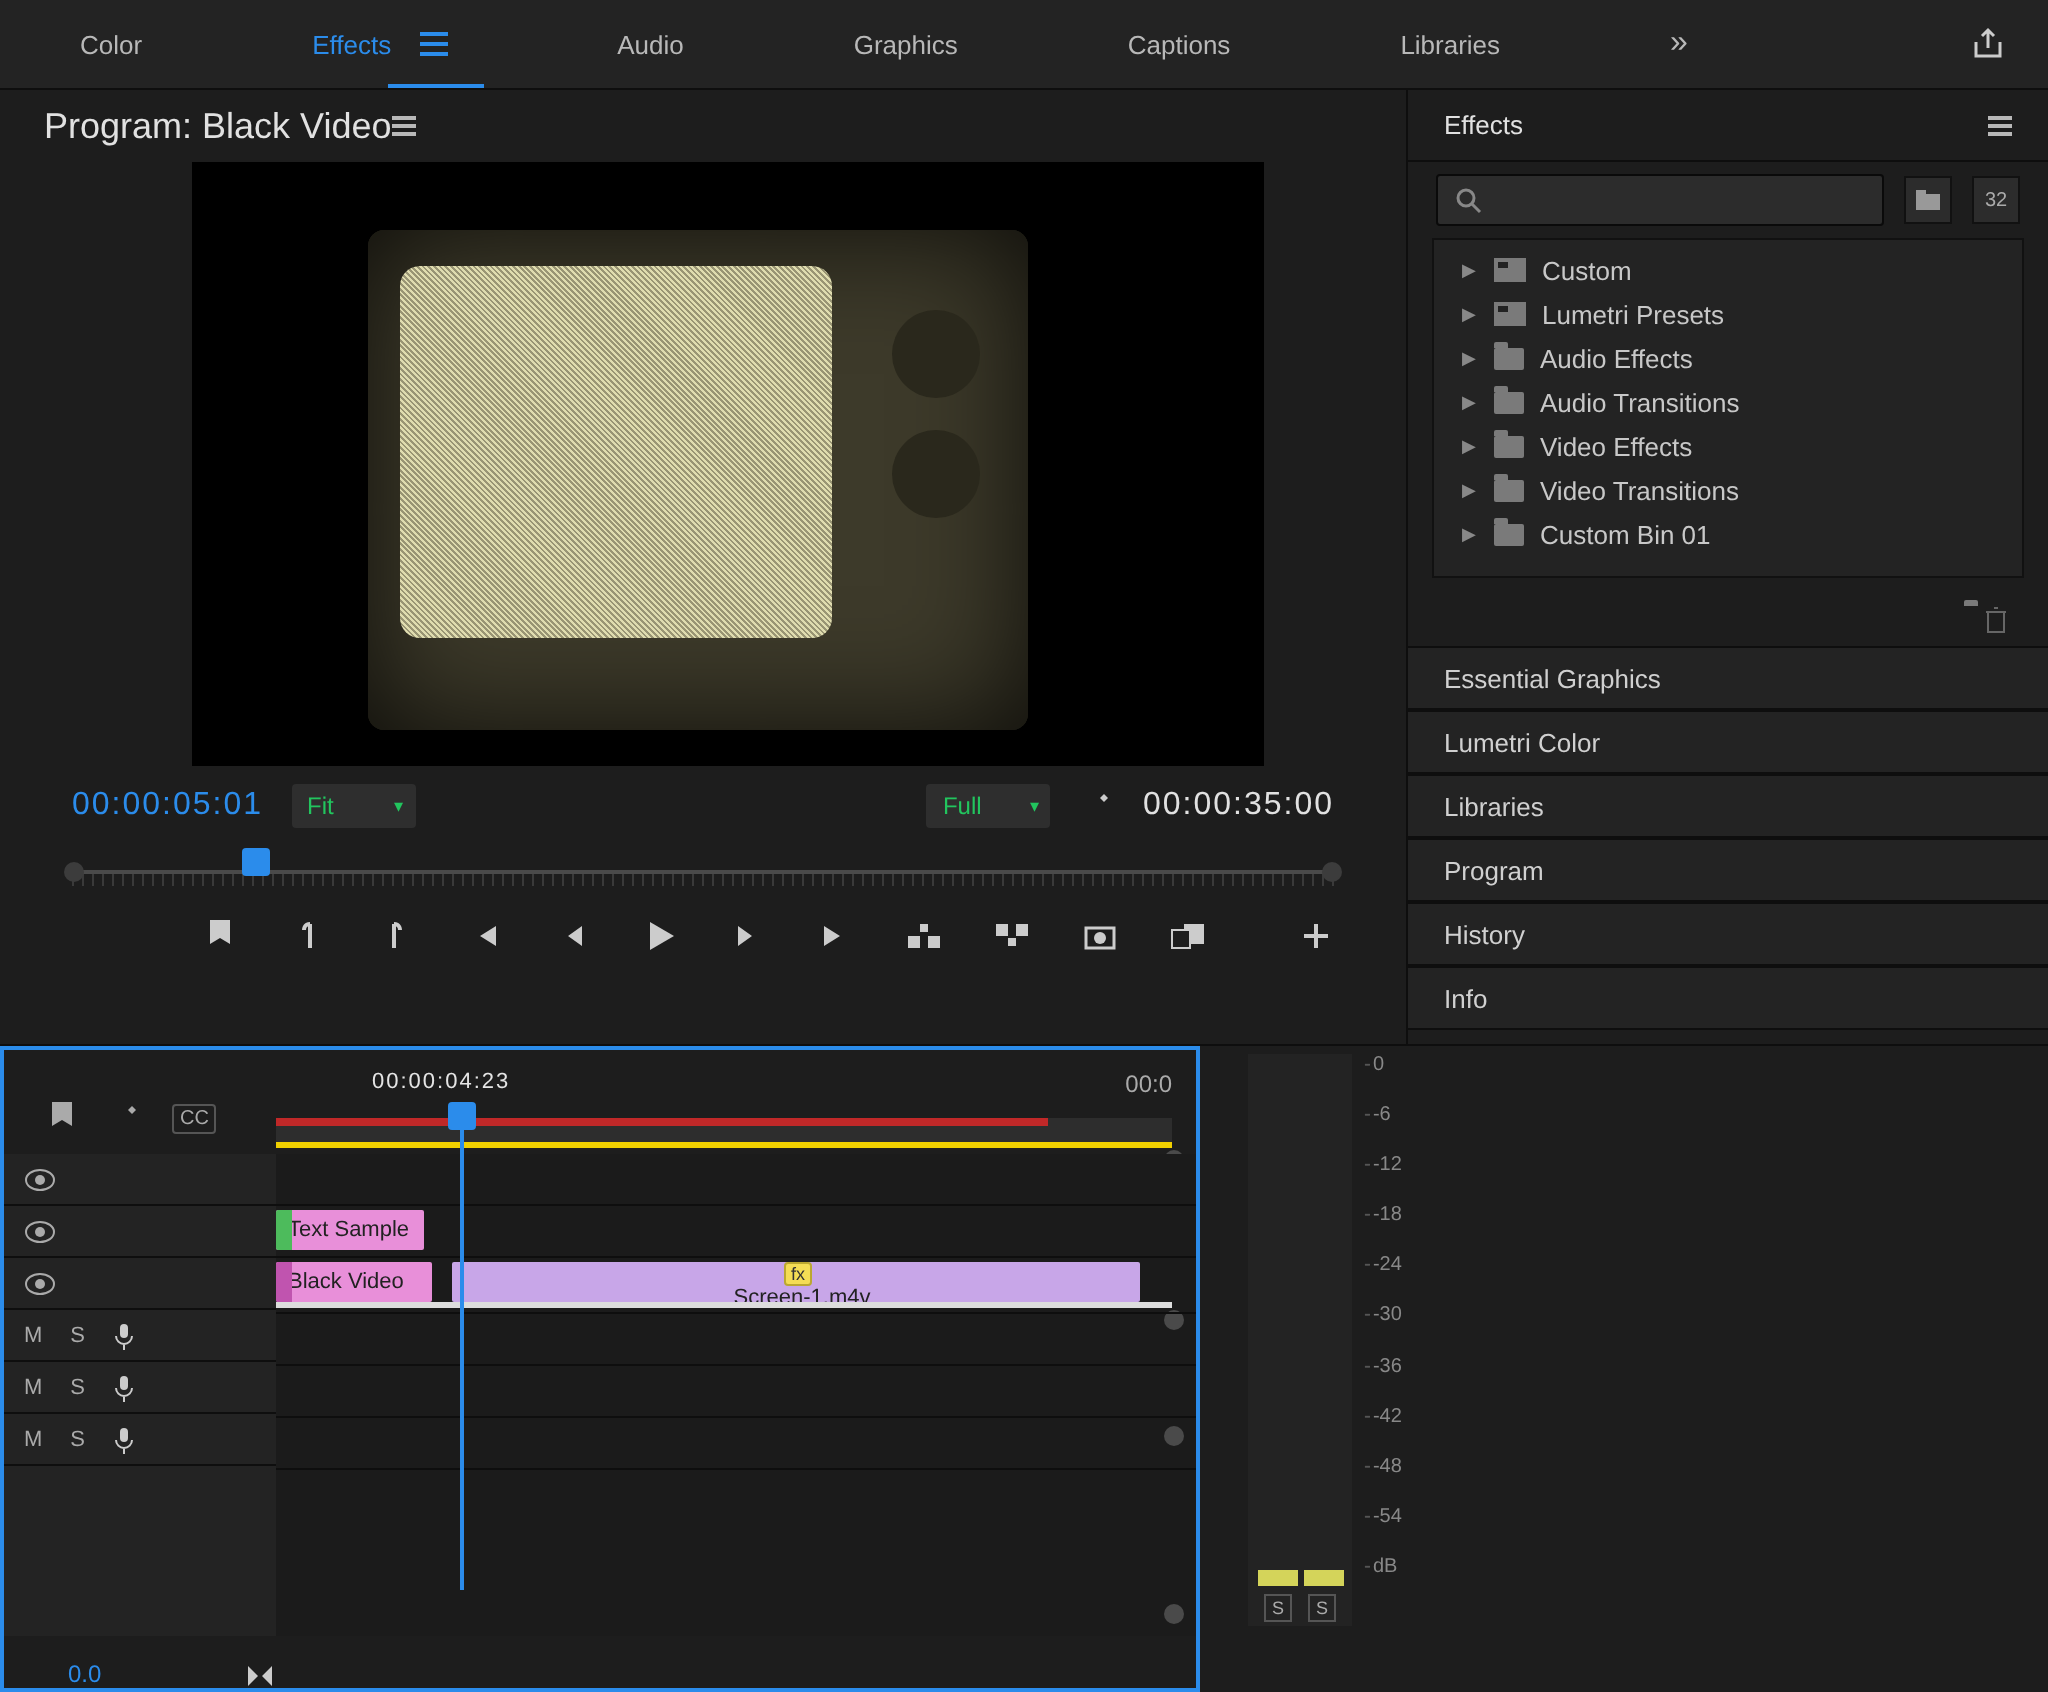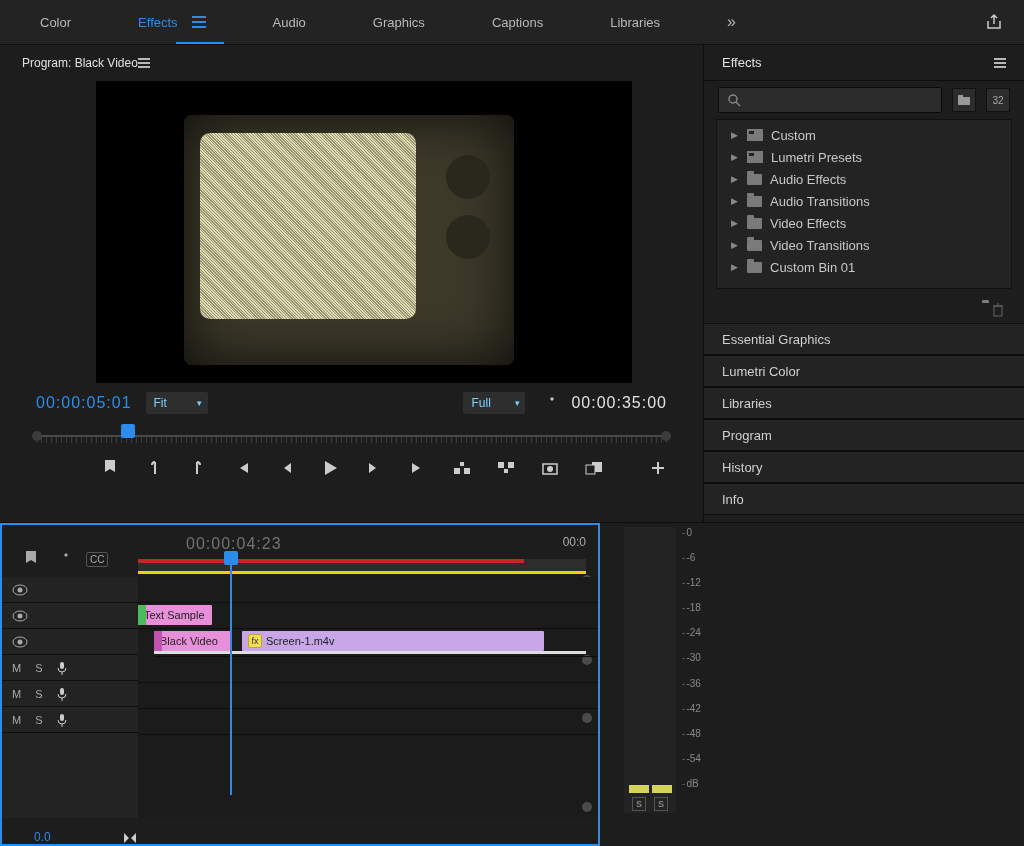--- a/index.html
+++ b/index.html
@@ -1,46 +1,46 @@
 <!DOCTYPE html>
 <html><head>
 <meta charset="utf-8">
 <style>
 * { margin:0; padding:0; box-sizing:border-box; user-select:none; }
 body { width:1024px; height:846px; background:#1d1d1d; color:#b8b8b8; font-family:"Segoe UI",Arial,sans-serif; font-size:13px; overflow:hidden; }
 .row { display:flex; align-items:center; }
 
-.ws-tabs { height:44px; background:#232323; display:flex; align-items:center; padding-left:40px; gap:67px; position:relative; }
+.ws-tabs { height:44px; background:#232323; display:flex; align-items:center; padding-left:40px; gap:85px; position:relative; }
 .ws-tab { cursor:pointer; color:#b8b8b8; }
 .ws-tab.active { color:#2b8ceb; }
 .ws-tab.active::after { content:""; position:absolute; height:2px; background:#2b8ceb; bottom:0; width:48px; transform:translateX(-2px); }
 .ws-more { color:#b8b8b8; font-size:16px; }
 .ws-menu { display:flex; flex-direction:column; gap:3px; }
 .ws-menu span { display:block; width:14px; height:2px; background:#2b8ceb; }
 .share-icn { position:absolute; right:20px; top:12px; }
 
 .main { display:flex; height:478px; border-top:1px solid #0e0e0e; }
 .left-col { width:704px; border-right:1px solid #0e0e0e; display:flex; flex-direction:column; }
 .right-col { flex:1; display:flex; flex-direction:column; }
 
 .prog-panel { flex:1; background:#1d1d1d; padding:0 0 0 0; }
-.panel-hdr { height:36px; display:flex; align-items:center; padding:0 22px; font-size:12px; color:#e1e1e1; }
+.panel-hdr { height:36px; display:flex; align-items:center; padding:0 22px; font-size:18px; color:#e1e1e1; }
 .menu-icon { display:flex; flex-direction:column; gap:2px; }
 .menu-icon span { display:block; width:12px; height:2px; background:#b8b8b8; }
 .preview-box { width:536px; height:302px; background:#000; margin:0 auto 6px 96px; position:relative; overflow:hidden; }
 .tv-body { position:absolute; left:88px; top:34px; width:330px; height:250px; background:#3d3a2a; border-radius:8px; box-shadow:0 0 60px rgba(0,0,0,.8) inset; }
 .tv-screen { position:absolute; left:16px; top:18px; width:216px; height:186px; border-radius:10px; background:repeating-linear-gradient(45deg,#b5b396 0 1px,#888570 1px 2px), repeating-linear-gradient(-45deg,#a9a789 0 1px,#7c7a63 1px 2px); filter:contrast(1.4) brightness(1.1); }
 .tv-knob { position:absolute; right:24px; width:44px; height:44px; border-radius:50%; background:#2a281c; }
 .tv-knob.k1 { top:40px; }
 .tv-knob.k2 { top:100px; }
 
 .info-row { display:flex; align-items:center; padding:0 36px; height:28px; gap:14px; }
 .tc-blue { color:#2b8ceb; font-size:16px; letter-spacing:1px; }
 .tc-white { color:#e1e1e1; font-size:16px; letter-spacing:1px; }
-.ddl { background:#2e2e2e; color:#7dd3fc; border:none; height:22px; width:62px; font-size:12px; padding-left:8px; display:inline-flex; align-items:center; justify-content:space-between; padding-right:6px; border-radius:2px;}
+.ddl { background:#2e2e2e; color:#22c55e; border:none; height:22px; width:62px; font-size:12px; padding-left:8px; display:inline-flex; align-items:center; justify-content:space-between; padding-right:6px; border-radius:2px;}
 .ddl .chev { font-size:9px; }
 .spacer { flex:1; }
 .ruler { margin:10px 36px 0; height:18px; position:relative; }
 .ruler-track { position:absolute; top:8px; left:0; right:0; height:2px; background:#4a4a4a; }
 .ruler-dot { position:absolute; top:4px; width:10px; height:10px; border-radius:50%; background:#3c3c3c; }
 .ruler-left { left:-4px; }
 .ruler-right { right:-4px; }
 .ruler-play { position:absolute; left:85px; top:-3px; width:14px; height:14px; background:#2b8ceb; border-radius:2px; }
 .ruler-ticks { position:absolute; left:0; right:0; top:10px; height:6px; background:repeating-linear-gradient(to right,#3a3a3a 0 1px,transparent 1px 5px); }
 .transport { display:flex; justify-content:center; align-items:center; gap:26px; margin-top:14px; padding:0 36px; color:#d0d0d0; position:relative; }
@@ -61,21 +61,21 @@
 .bin-footer { display:flex; justify-content:flex-end; gap:10px; padding:4px 20px 6px; color:#888; }
 .acc-item { height:32px; display:flex; align-items:center; padding:0 18px; border-top:1px solid #0e0e0e; border-bottom:1px solid #0e0e0e; background:#232323; color:#d0d0d0; cursor:pointer; }
 
 .tl-wrap { display:flex; height:324px; border-top:1px solid #0e0e0e; }
 .tl-panel { width:600px; border:2px solid #2b8ceb; background:#1d1d1d; position:relative; display:flex; flex-direction:column; overflow:hidden;}
 .tl-gap { width:12px; background:#1d1d1d; }
 .meters { flex:1; background:#1d1d1d; position:relative; }
 .tl-top { height:52px; display:flex; }
 .tl-tools { width:136px; display:flex; align-items:flex-end; padding-bottom:10px; gap:16px; padding-left:22px; color:#aaa; }
 .tl-ruler-zone { flex:1; position:relative; }
-.tl-tc { position:absolute; left:48px; top:10px; color:#737373; font-size:16px; letter-spacing:1px; }
+.tl-tc { position:absolute; left:48px; top:10px; color:#e5e5e5; font-size:11px; letter-spacing:1px; }
 .tl-tc-end { position:absolute; right:12px; top:10px; color:#aaa; font-size:12px; }
 .tl-ruler { position:absolute; left:0; right:12px; top:34px; height:12px; background:#2d2d2d; }
 .tl-wa { position:absolute; top:0; left:0; right:62px; height:4px; background:#c02828; }
 .tl-wa-yellow { position:absolute; top:46px; left:0; right:12px; height:3px; background:#f0d000; z-index:5;}
 .tl-playhead { position:absolute; left:86px; top:26px; z-index:20;}
 .tl-playhead-flag { width:14px; height:14px; background:#2b8ceb; border-radius:2px;}
 .tl-playhead-line { position:absolute; left:6px; top:14px; width:1.5px; height:230px; background:#2b8ceb; }
 .tl-body { flex:1; display:flex; overflow:hidden;}
 .tl-left { width:136px; background:#232323; }
 .tl-right { flex:1; position:relative; background:#1b1b1b; }
@@ -419,26 +419,26 @@
         <div class="hbar" style="top:78px;"></div>
         <div class="hbar" style="top:136px;"></div>
         <div class="hbar" style="bottom:6px;"></div>
       <div class="track-lane"></div>
           <div class="track-lane">
             <div class="clip clip-pink" style="left: 0px; width: 74px;">
               <span class="hdr"></span>
               <span>Text Sample</span>
             </div>
           </div>
-          <div class="track-lane" style="height: 28px; margin-left: 16px;">
+          <div class="track-lane" style="height: 28px;">
             <div class="clip clip-pink v1" style="left: 0px; width: 78px;">
               <span class="hdr"></span>
               <span>Black Video</span>
             </div>
-            <div class="clip clip-purple" style="left: 88px; width: 302px;">
+            <div class="clip clip-purple" style="left: 88px; width: 344px; flex-direction: column;">
               <span class="fx-badge">fx</span>
               <span>Screen-1.m4v</span>
             </div>
             <div style="position: absolute; left: 0px; top: 22px; right: 12px; height: 3px; background: rgb(221, 221, 221);"></div>
           </div>
           <div class="track-lane"></div>
           <div class="track-lane"></div>
           <div class="track-lane"></div>
         </div>
     </div>

